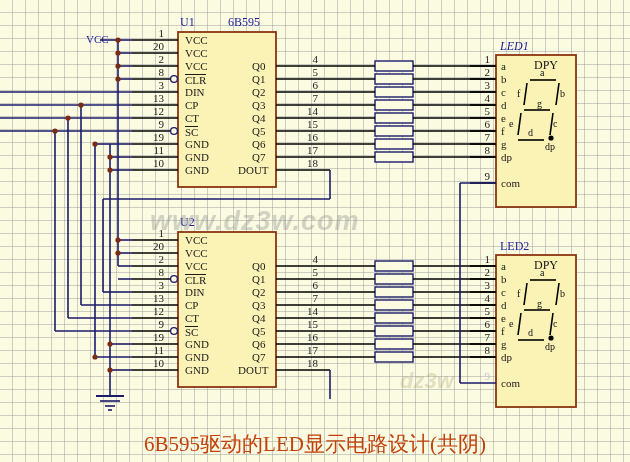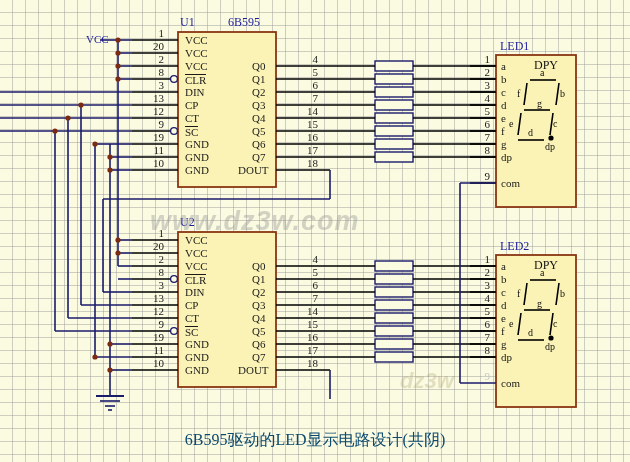--- a/index.html
+++ b/index.html
@@ -32,21 +32,21 @@
   .pin-label{font-size:11px;color:#1a1a1a;font-family:"Liberation Serif",serif;}
   .pin-num{font-size:11px;color:#1a1a1a;font-family:"Liberation Serif",serif;text-align:right;}
   .ref{font-size:12px;color:#1b1b9b;font-family:"Liberation Serif",serif;}
   .part{font-size:12px;color:#1b1b9b;font-family:"Liberation Serif",serif;}
   .vcc{font-size:11px;color:#1b1b9b;font-family:"Liberation Serif",serif;}
   .dpy{font-size:12px;color:#111;font-family:"Liberation Serif",serif;}
   .seglbl{font-size:10px;color:#111;font-family:"Liberation Serif",serif;}
   .ovl{border-top:1.2px solid #1a1a1a;padding-top:0px;display:inline-block;line-height:1;}
   .caption{
     position:absolute;left:0;top:430px;width:630px;text-align:center;
-    font-size:16px;color:#0c4a6e;font-family:"Liberation Serif",serif;
+    font-size:21px;color:#c2410c;font-family:"Liberation Serif",serif;
   }
   .watermark{
     position:absolute;left:150px;top:206px;
     font-size:27px;font-style:italic;font-weight:bold;
     color:rgba(150,150,150,.40);
     font-family:"Liberation Sans",sans-serif;
     letter-spacing:1px;pointer-events:none;
   }
   .wm2{
     position:absolute;left:400px;top:368px;
@@ -404,21 +404,21 @@
 <div class="txt pin-num" style="left:300px;top:254px;width:18px;">4</div>
 <div class="txt pin-num" style="left:300px;top:267px;width:18px;">5</div>
 <div class="txt pin-num" style="left:300px;top:280px;width:18px;">6</div>
 <div class="txt pin-num" style="left:300px;top:293px;width:18px;">7</div>
 <div class="txt pin-num" style="left:300px;top:306px;width:18px;">14</div>
 <div class="txt pin-num" style="left:300px;top:319px;width:18px;">15</div>
 <div class="txt pin-num" style="left:300px;top:332px;width:18px;">16</div>
 <div class="txt pin-num" style="left:300px;top:345px;width:18px;">17</div>
 <div class="txt pin-num" style="left:300px;top:358px;width:18px;">18</div>
 
-<div class="txt ref" style="left:500px;top:40px;">LED1</div>
+<div class="txt ref" style="left:500px;top:40px;font-style:italic;">LED1</div>
 <div class="txt dpy" style="left:534px;top:59px;">DPY</div>
 
 <div class="txt pin-num" style="left:474px;top:54px;width:16px;">1</div>
 <div class="txt pin-num" style="left:474px;top:67px;width:16px;">2</div>
 <div class="txt pin-num" style="left:474px;top:80px;width:16px;">3</div>
 <div class="txt pin-num" style="left:474px;top:93px;width:16px;">4</div>
 <div class="txt pin-num" style="left:474px;top:106px;width:16px;">5</div>
 <div class="txt pin-num" style="left:474px;top:119px;width:16px;">6</div>
 <div class="txt pin-num" style="left:474px;top:132px;width:16px;">7</div>
 <div class="txt pin-num" style="left:474px;top:145px;width:16px;">8</div>

